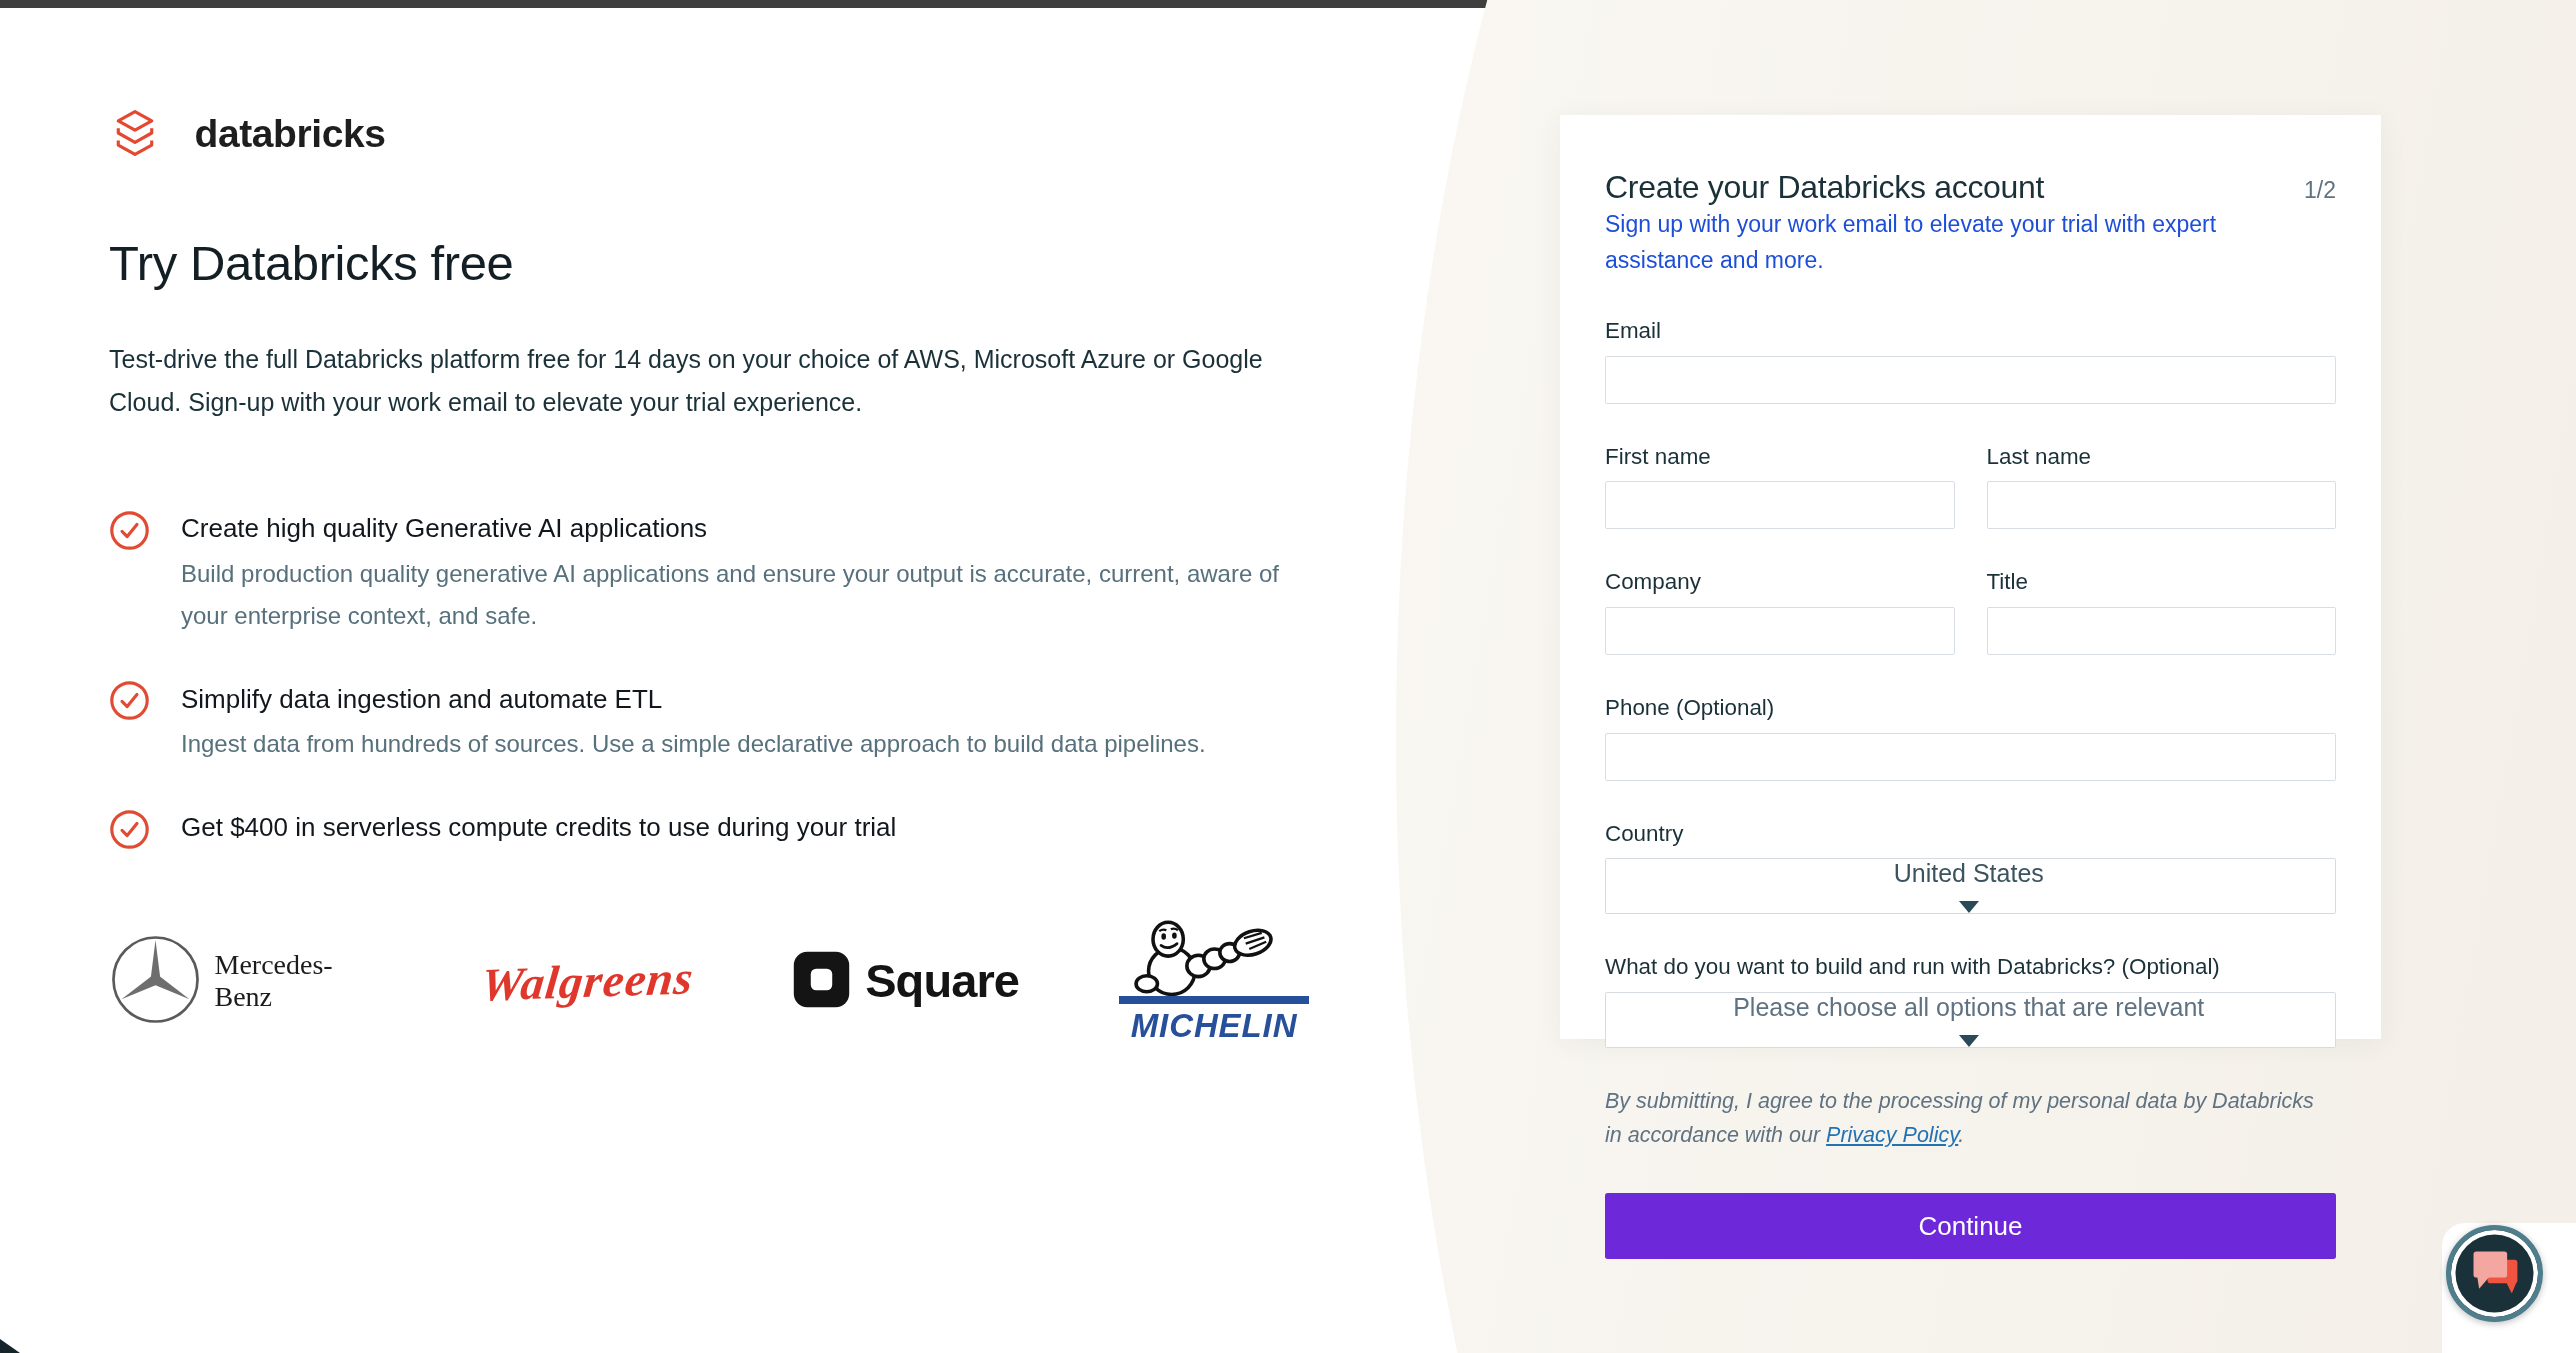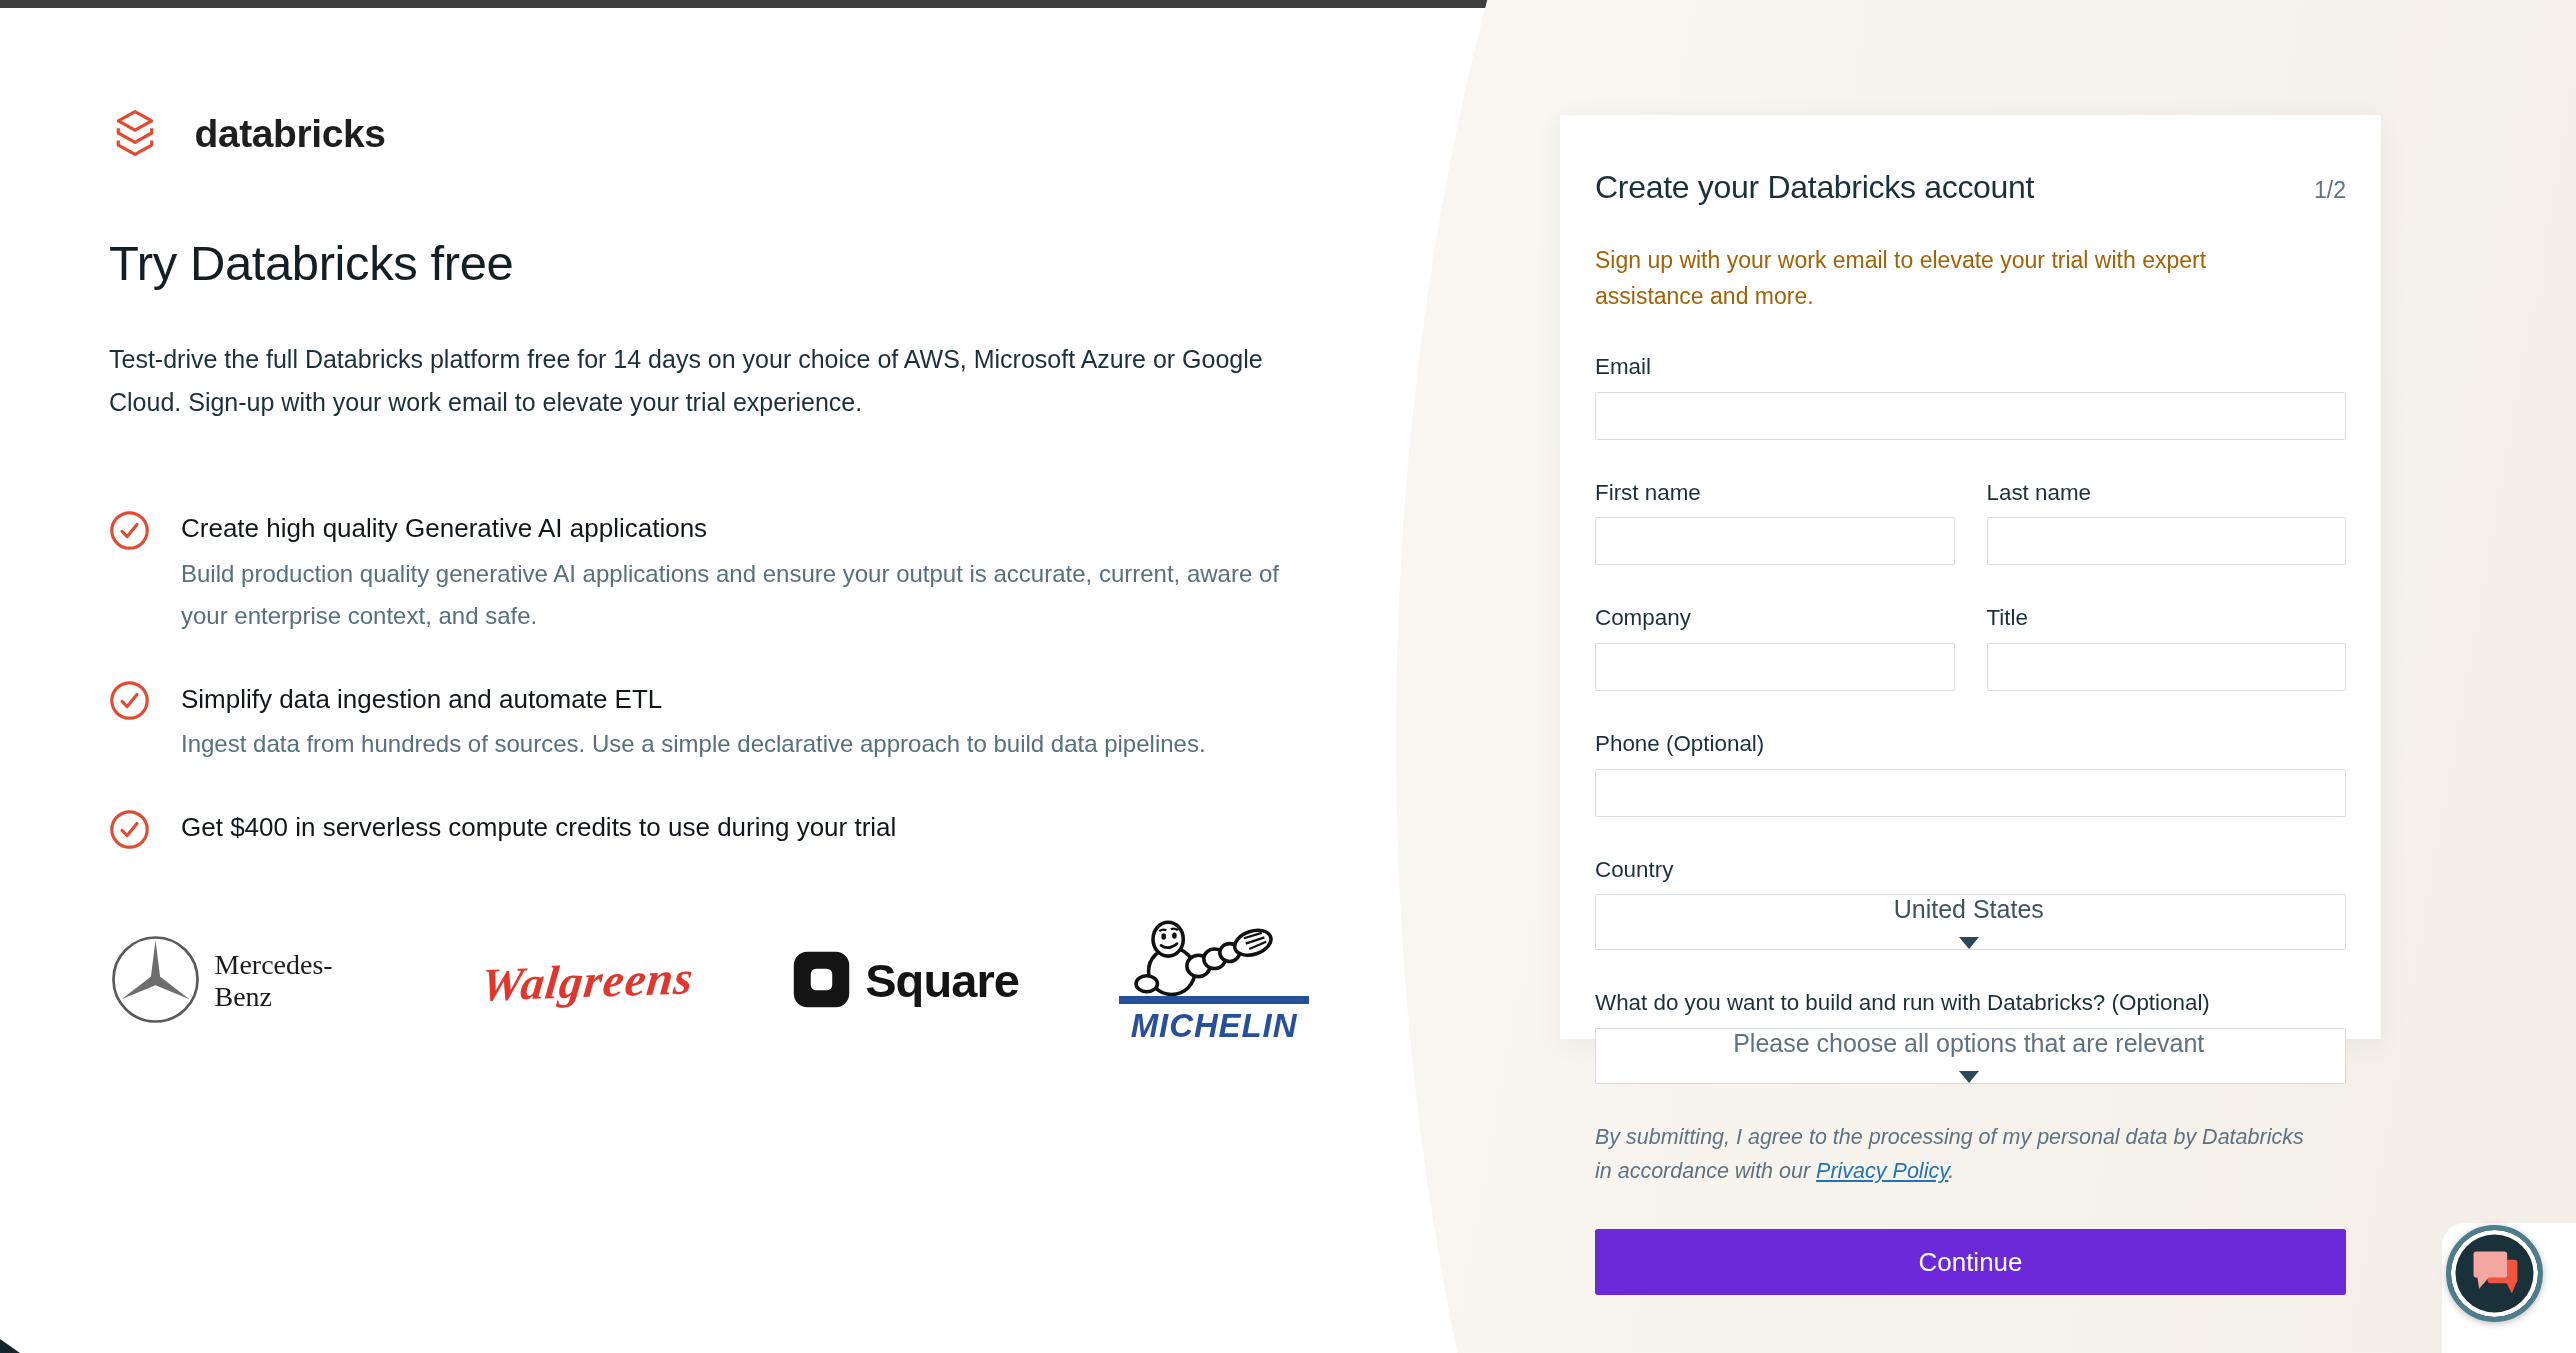--- a/index.html
+++ b/index.html
@@ -23,25 +23,25 @@
   .brand{display:flex;align-items:center;}
   .mb-text{font-family:"Liberation Serif",serif;font-size:28px;color:#1c1c1c;margin-left:12.5px;}
   .walgreens-text{font-family:"Liberation Serif",serif;font-style:italic;font-weight:700;
         font-size:47px;color:#E0372D;transform:skew(-8deg) rotate(-2deg);letter-spacing:0.9px;}
   .square-text{font-size:47px;font-weight:700;color:#141414;margin-left:14.3px;letter-spacing:-0.9px;}
   .michelin{display:flex;flex-direction:column;align-items:center;width:197px;}
   .michelin-bar{width:190px;height:8px;background:#27509B;margin-top:-5.4px;}
   .michelin-text{font-size:33px;font-weight:700;font-style:italic;color:#27509B;letter-spacing:0.9px;margin-top:3.6px;}
   
   .card{position:absolute;left:1560px;top:115px;width:821px;height:924px;background:#ffffff;
-        box-shadow:0 5.4px 27px rgba(27,49,57,0.06);padding:54px 35px;box-sizing:border-box;}
+        box-shadow:0 5.4px 27px rgba(27,49,57,0.06);padding:54px 45px;box-sizing:border-box;}
   .card-head{display:flex;justify-content:space-between;align-items:baseline;}
   .card-title{font-size:32px;font-weight:500;color:#1B3139;letter-spacing:-0.3px;}
   .card-step{font-size:23px;color:#5F7281;}
-  .card-sub{margin-top:36px;font-size:23px;line-height:36px;color:#a16207;max-width:708px;}
+  .card-sub{font-size:23px;line-height:36px;color:#1d4ed8;max-width:708px;}
   .fgroup{margin-top:39px;}
   .frow{display:flex;gap:32px;}
   .fcol{flex:1;}
   .flabel{font-size:22.4px;color:#1B3139;line-height:27px;margin-bottom:11.7px;}
   .tinput{width:100%;height:48px;border:1.8px solid #D7DDE2;border-radius:1.8px;box-sizing:border-box;
         font-size:23px;padding:0 14.3px;color:#1B3139;background:#fff;outline:none;}
   .select{height:54px;border:1.8px solid #D5DBE0;border-radius:1.8px;display:flex;align-items:center;
         justify-content:space-between;padding:0 21.5px 0 18px;background:#fff;cursor:pointer;flex-direction:column;}
   .select-value{font-size:25px;color:#3C545F;}
   .select-placeholder{font-size:25px;color:#5F7281;}

